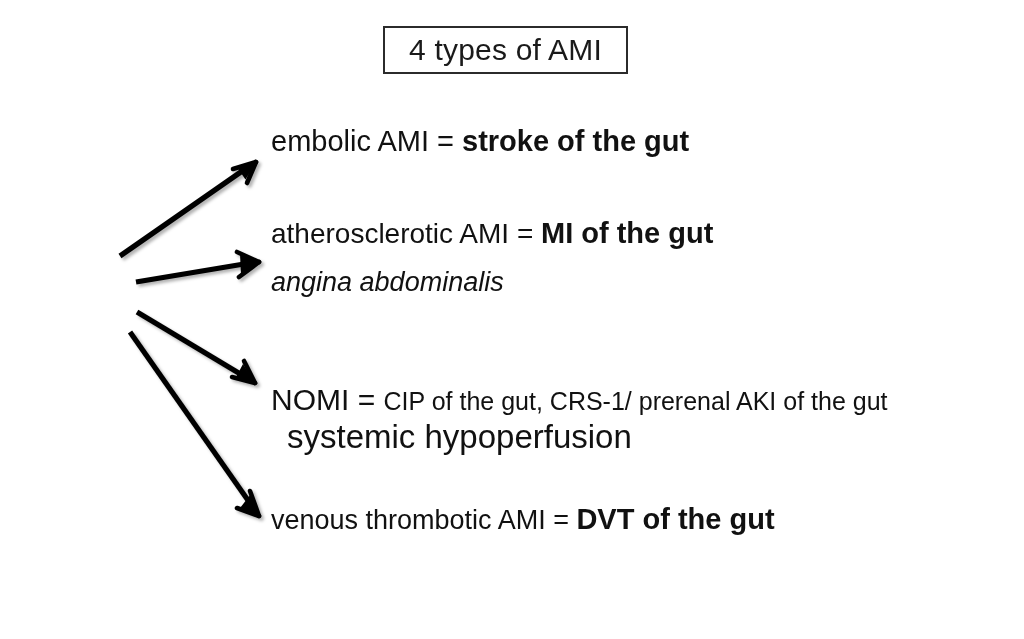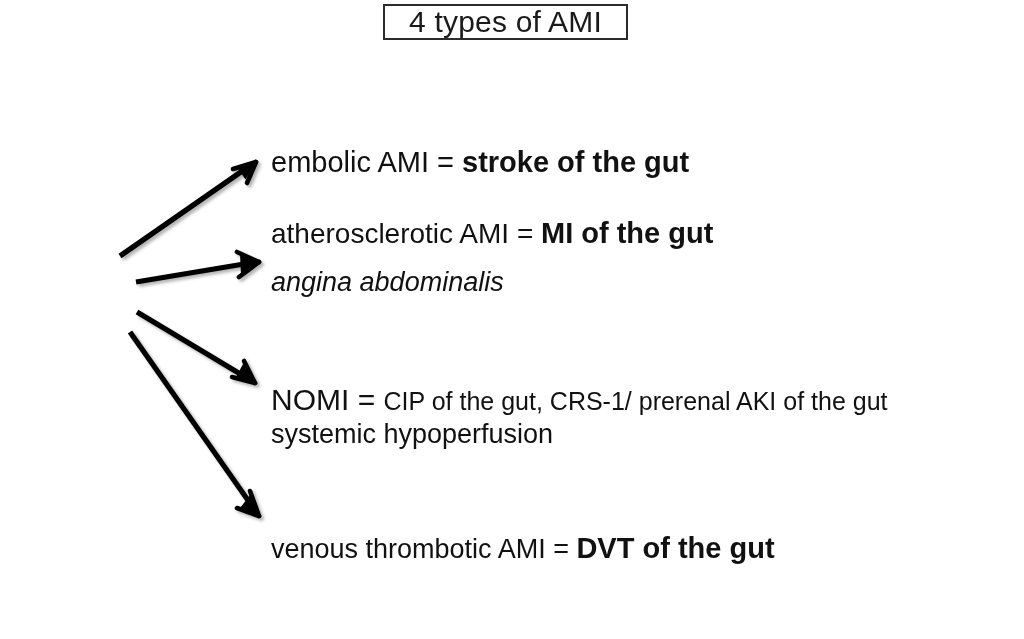--- a/index.html
+++ b/index.html
@@ -21,23 +21,23 @@
   #slide {
     position: absolute;
     inset: 0;
     background: #ffffff;
   }
 
   
   .title-box {
     position: absolute;
     left: 383px;
-    top: 4px;
+    top: 26px;
     width: 245px;
-    height: 36px;
+    height: 48px;
     border: 2px solid #2b2b2b;
     background: #ffffff;
     display: flex;
     align-items: center;
     justify-content: center;
     box-sizing: border-box;
   }
   .title-text {
     font-size: 30px;
     font-weight: 400;
@@ -79,38 +79,38 @@
     line-height: 1.06;
     color: #111111;
     white-space: nowrap;
   }
 
   .t-reg    { font-weight: 400; }
   .t-bold   { font-weight: 700; }
   .t-italic { font-weight: 400; font-style: italic; }
 
   
-  #branch-embolic       { left: 271px; top: 147px; text-align: right; }
+  #branch-embolic       { left: 271px; top: 126px; text-align: right; }
   #branch-embolic .line { font-size: 29px; }
   #branch-embolic .t-bold { font-size: 29px; }
 
   
   #branch-athero        { left: 271px; top: 218px; }
   #branch-athero .line-main { font-size: 28px; }
   #branch-athero .t-bold    { font-size: 29px; }
   #branch-athero .line-sub  { font-size: 27px; margin-top: 19px; }
 
   
   #branch-nomi          { left: 271px; top: 384px; }
   #branch-nomi .lead    { font-size: 30px; }
   #branch-nomi .rest    { font-size: 25px; }
-  #branch-nomi .line-sub{ font-size: 27px; margin-top: 4px; }
+  #branch-nomi .line-sub{ font-size: 33px; margin-top: 4px; margin-left: 16px; }
 
   
-  #branch-venous        { left: 271px; top: 533px; text-align: center; }
+  #branch-venous        { left: 271px; top: 504px; text-align: center; }
   #branch-venous .line  { font-size: 27px; }
   #branch-venous .t-bold { font-size: 29px; }
 </style>
 </head>
 <body>
 
 <div id="slide">
 
   <div class="title-box">
     <span class="title-text">4 types of AMI</span>

